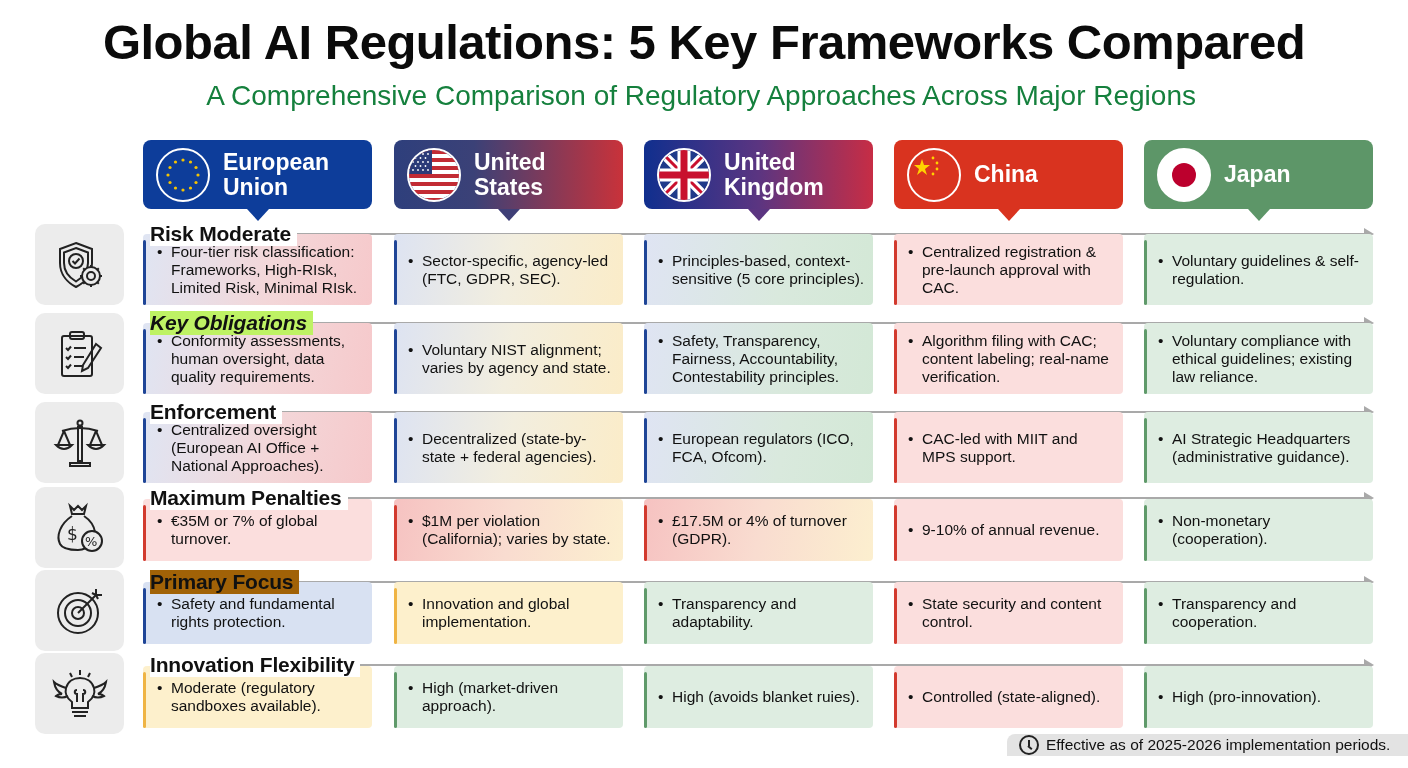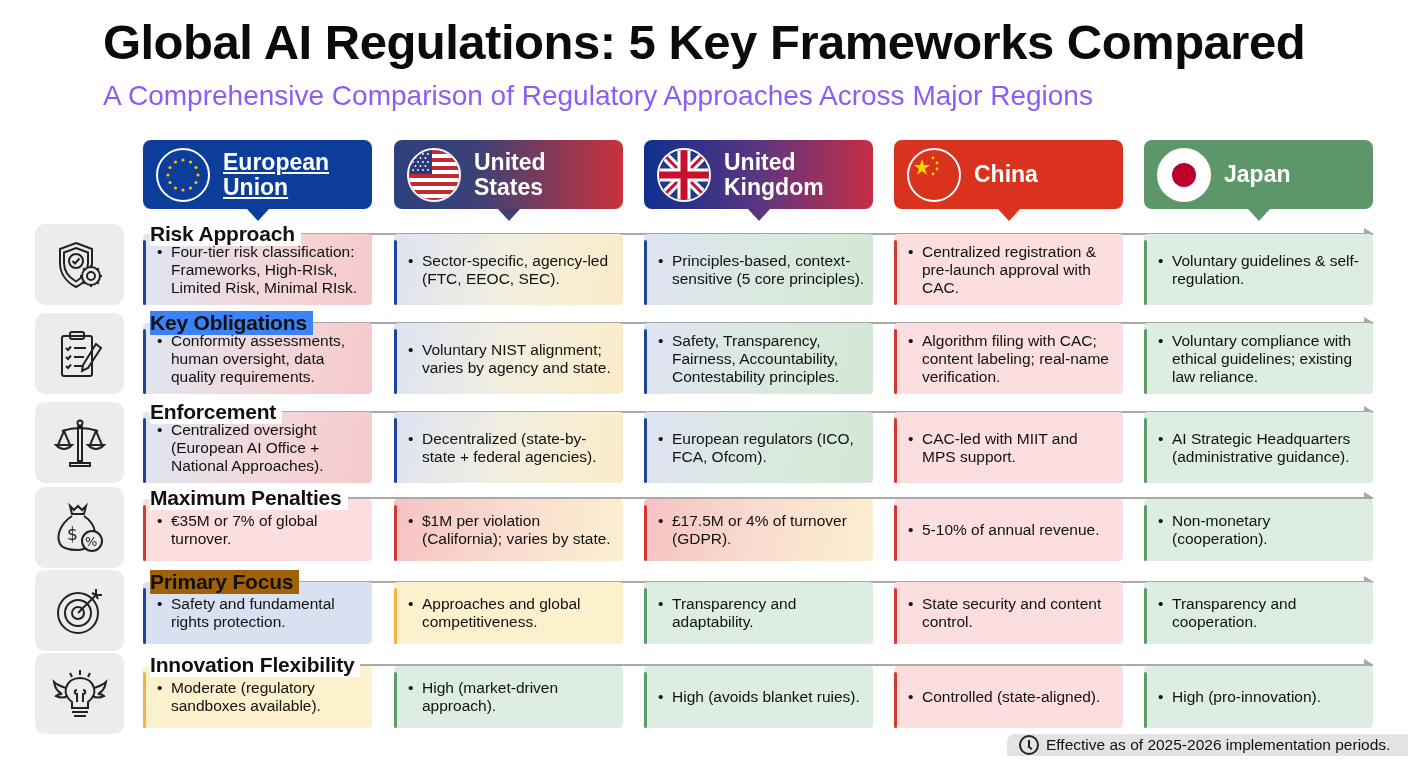--- a/index.html
+++ b/index.html
@@ -1,33 +1,33 @@
 <!DOCTYPE html>
 <html><head>
 <meta charset="utf-8">
 <style>
   * { box-sizing: border-box; margin: 0; padding: 0; }
   html, body { width: 1408px; height: 768px; background: #ffffff; overflow: hidden; }
   body { font-family: "Liberation Sans", "DejaVu Sans", sans-serif; color: #111; position: relative; }
 
   .title { position: absolute; top: 14px; left: 0; width: 1408px; text-align: center;
     font-size: 49px; font-weight: 700; letter-spacing: -0.5px; color: #0b0b0b; }
-  .subtitle { position: absolute; top: 80px; left: 0; width: 1196px; text-align: center;
-    font-size: 28px; font-weight: 400; color: #8b5cf6; }
+  .subtitle { position: absolute; top: 80px; left: 0; width: 1196px; text-align: right;
+    font-size: 28px; font-weight: 400; color: #15803d; }
 
   
   .region { position: absolute; top: 140px; width: 229px; height: 69px; border-radius: 8px;
     display: flex; align-items: center; padding-left: 13px; color: #fff; }
   .region .tail { position: absolute; bottom: -12px; left: 50%; margin-left: -11px; width: 0; height: 0;
     border-left: 11px solid transparent; border-right: 11px solid transparent; border-top: 12px solid; }
   .region .flag { width: 54px; height: 54px; border-radius: 50%; border: 2px solid #fff; flex: none;
     overflow: hidden; position: relative; }
   .region .name { margin-left: 13px; font-size: 23px; font-weight: 700; line-height: 25px; }
 
-  .r-eu { left: 143px; background: #0d3d9a; text-decoration: underline; }
+  .r-eu { left: 143px; background: #0d3d9a; }
   .r-eu .tail { border-top-color: #0d3d9a; }
   .r-us { left: 394px; background: linear-gradient(90deg, #2e3f7c 0%, #3b4177 35%, #c9323a 100%); }
   .r-us .tail { border-top-color: #3f3f77; }
   .r-uk { left: 644px; background: linear-gradient(90deg, #102f8e 0%, #5b3581 50%, #c72d45 100%); }
   .r-uk .tail { border-top-color: #5b3581; }
   .r-cn { left: 894px; background: #d9331f; }
   .r-cn .tail { border-top-color: #d9331f; }
   .r-jp { left: 1144px; background: #5d9668; }
   .r-jp .tail { border-top-color: #5d9668; }
 
@@ -185,32 +185,32 @@
     <circle cx="24" cy="24" r="7"></circle>
       <path d="M20.5 24 l2.5 2.5 l4.5-5"></path>
     <circle cx="39" cy="39" r="9" fill="#ececec"></circle>
       <circle cx="39" cy="39" r="4"></circle>
     <path d="M39 28 v3 M39 47 v3 M28 39 h3 M47 39 h3 M31.2 31.2 l2.2 2.2 M44.6 44.6 l2.2 2.2 M31.2 46.8 l2.2-2.2 M44.6 33.4 l2.2-2.2"></path>
   </svg>
 </div>
 <div class="row-line" style="top:233px; left:290px;">
     <div class="arrow"></div>
   </div>
-<div class="row-label" style="top:222px; background:#fff;">Risk Approach</div>
+<div class="row-label" style="top:222px; background:#fff;">Risk Moderate</div>
 
 <div class="cell bg-eu-mix" style="left:143px; top:234px; height:71px; --accent:#1f4597">
     <div class="txt">
       <span class="bullet">•</span>
       <span>Four-tier risk classification: Frameworks, High-RIsk, Limited Risk, Minimal RIsk.</span>
     </div>
   </div>
 <div class="cell bg-us-mix" style="left:394px; top:234px; height:71px; --accent:#1f4597">
     <div class="txt">
       <span class="bullet">•</span>
-      <span>Sector-specific, agency-led (FTC, EEOC, SEC).</span>
+      <span>Sector-specific, agency-led (FTC, GDPR, SEC).</span>
     </div>
   </div>
 <div class="cell bg-uk-mix" style="left:644px; top:234px; height:71px; --accent:#1f4597">
     <div class="txt">
       <span class="bullet">•</span>
       <span>Principles-based, context-sensitive (5 core principles).</span>
     </div>
   </div>
 <div class="cell bg-red" style="left:894px; top:234px; height:71px; --accent:#d23a2e">
     <div class="txt">
@@ -229,21 +229,21 @@
   <svg width="56" height="56" viewBox="0 0 56 56" fill="none" stroke="#222" stroke-width="2">
     <rect x="10" y="10" width="30" height="40" rx="2"></rect>
     <rect x="18" y="6" width="14" height="7" rx="2"></rect>
     <path d="M14 22 l2 2 l3-3.5 M22 22 h12 M14 31 l2 2 l3-3.5 M22 31 h10 M14 40 l2 2 l3-3.5 M22 40 h8"></path>
     <path d="M44 18 l5 4 l-13 20 l-6 3 l1-6 Z"></path>
   </svg>
 </div>
 <div class="row-line" style="top:322px; left:300px;">
     <div class="arrow"></div>
   </div>
-<div class="row-label" style="top:311px; background:#3b82f6;">Key Obligations</div>
+<div class="row-label" style="top:311px; background:#bef264;font-style:italic;">Key Obligations</div>
 
 <div class="cell bg-eu-mix" style="left:143px; top:323px; height:71px; --accent:#1f4597">
     <div class="txt">
       <span class="bullet">•</span>
       <span>Conformity assessments, human oversight, data quality requirements.</span>
     </div>
   </div>
 <div class="cell bg-us-mix" style="left:394px; top:323px; height:71px; --accent:#1f4597">
     <div class="txt">
       <span class="bullet">•</span>
@@ -345,21 +345,21 @@
   </div>
 <div class="cell bg-red-grad" style="left:644px; top:499px; height:62px; --accent:#d23a2e">
     <div class="txt">
       <span class="bullet">•</span>
       <span>£17.5M or 4% of turnover (GDPR).</span>
     </div>
   </div>
 <div class="cell bg-red" style="left:894px; top:499px; height:62px; --accent:#d23a2e">
     <div class="txt">
       <span class="bullet">•</span>
-      <span>5-10% of annual revenue.</span>
+      <span>9-10% of annual revenue.</span>
     </div>
   </div>
 <div class="cell bg-green" style="left:1144px; top:499px; height:62px; --accent:#5f9a6a">
     <div class="txt">
       <span class="bullet">•</span>
       <span>Non-monetary (cooperation).</span>
     </div>
   </div>
 
 <div class="row-icon" style="top:570px">
@@ -378,21 +378,21 @@
 
 <div class="cell bg-blue" style="left:143px; top:582px; height:62px; --accent:#1f4597">
     <div class="txt">
       <span class="bullet">•</span>
       <span>Safety and fundamental rights protection.</span>
     </div>
   </div>
 <div class="cell bg-yellow" style="left:394px; top:582px; height:62px; --accent:#efb444">
     <div class="txt">
       <span class="bullet">•</span>
-      <span>Approaches and global competitiveness.</span>
+      <span>Innovation and global implementation.</span>
     </div>
   </div>
 <div class="cell bg-green" style="left:644px; top:582px; height:62px; --accent:#5f9a6a">
     <div class="txt">
       <span class="bullet">•</span>
       <span>Transparency and adaptability.</span>
     </div>
   </div>
 <div class="cell bg-red" style="left:894px; top:582px; height:62px; --accent:#d23a2e">
     <div class="txt">

